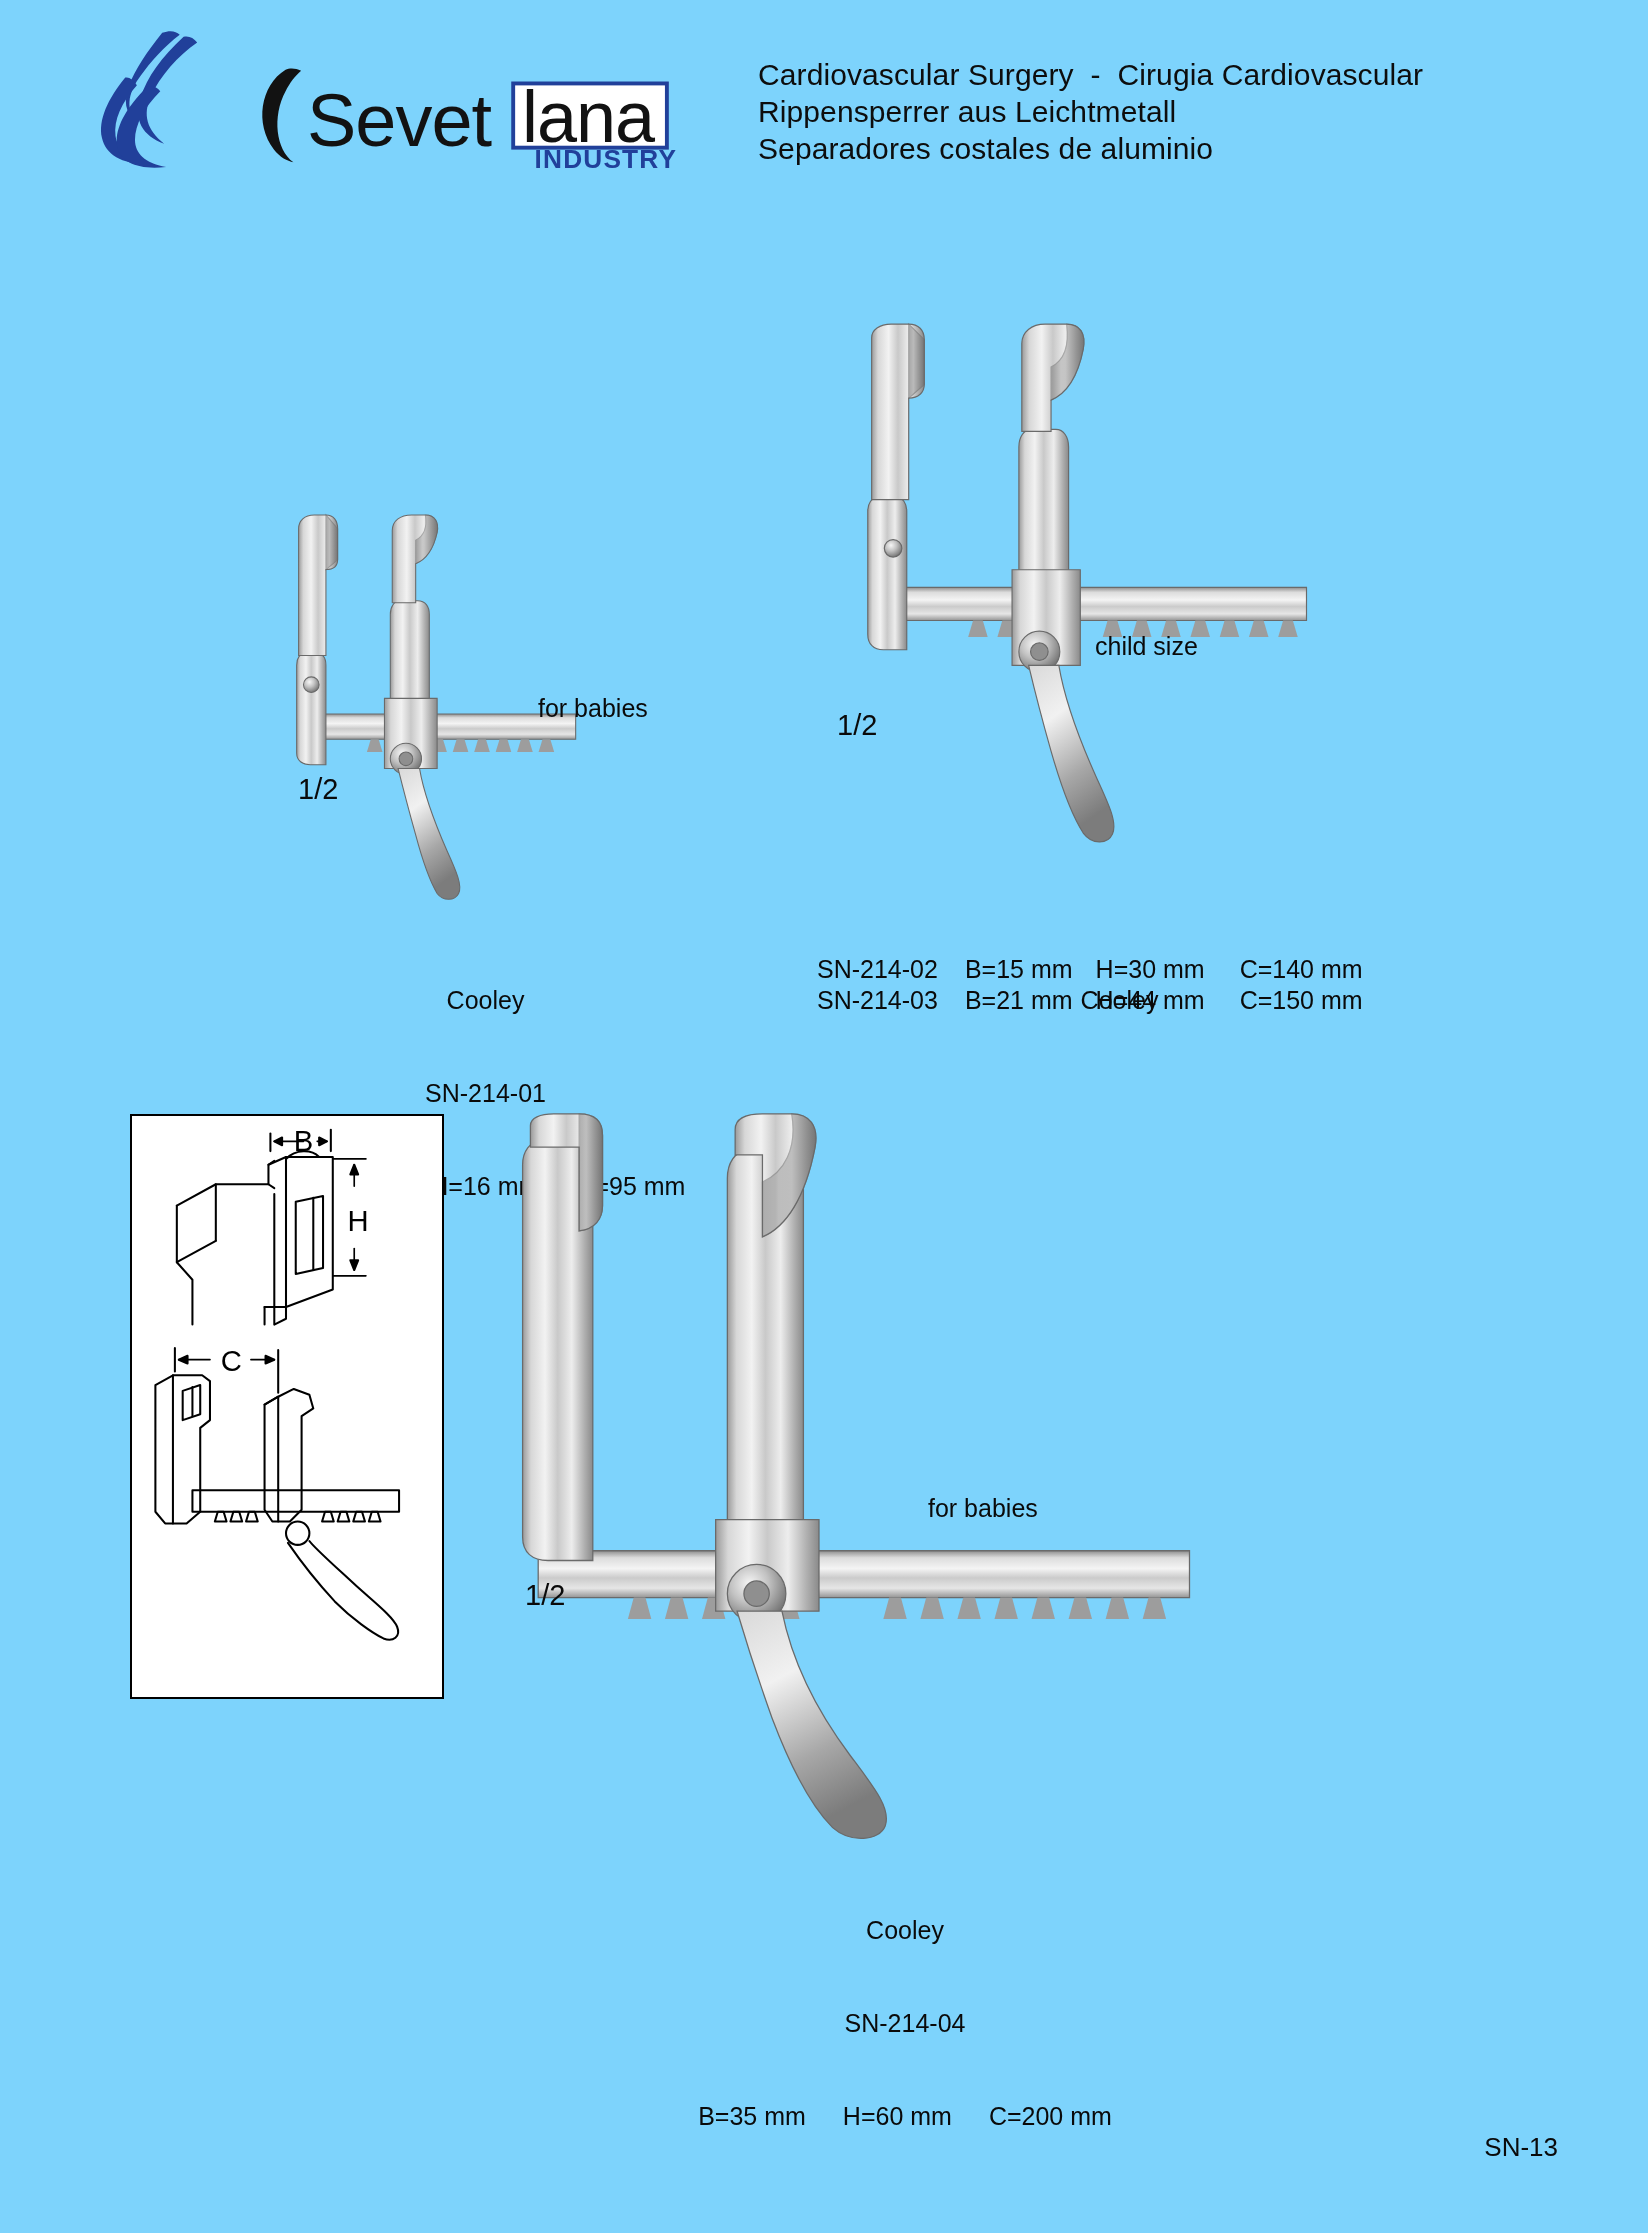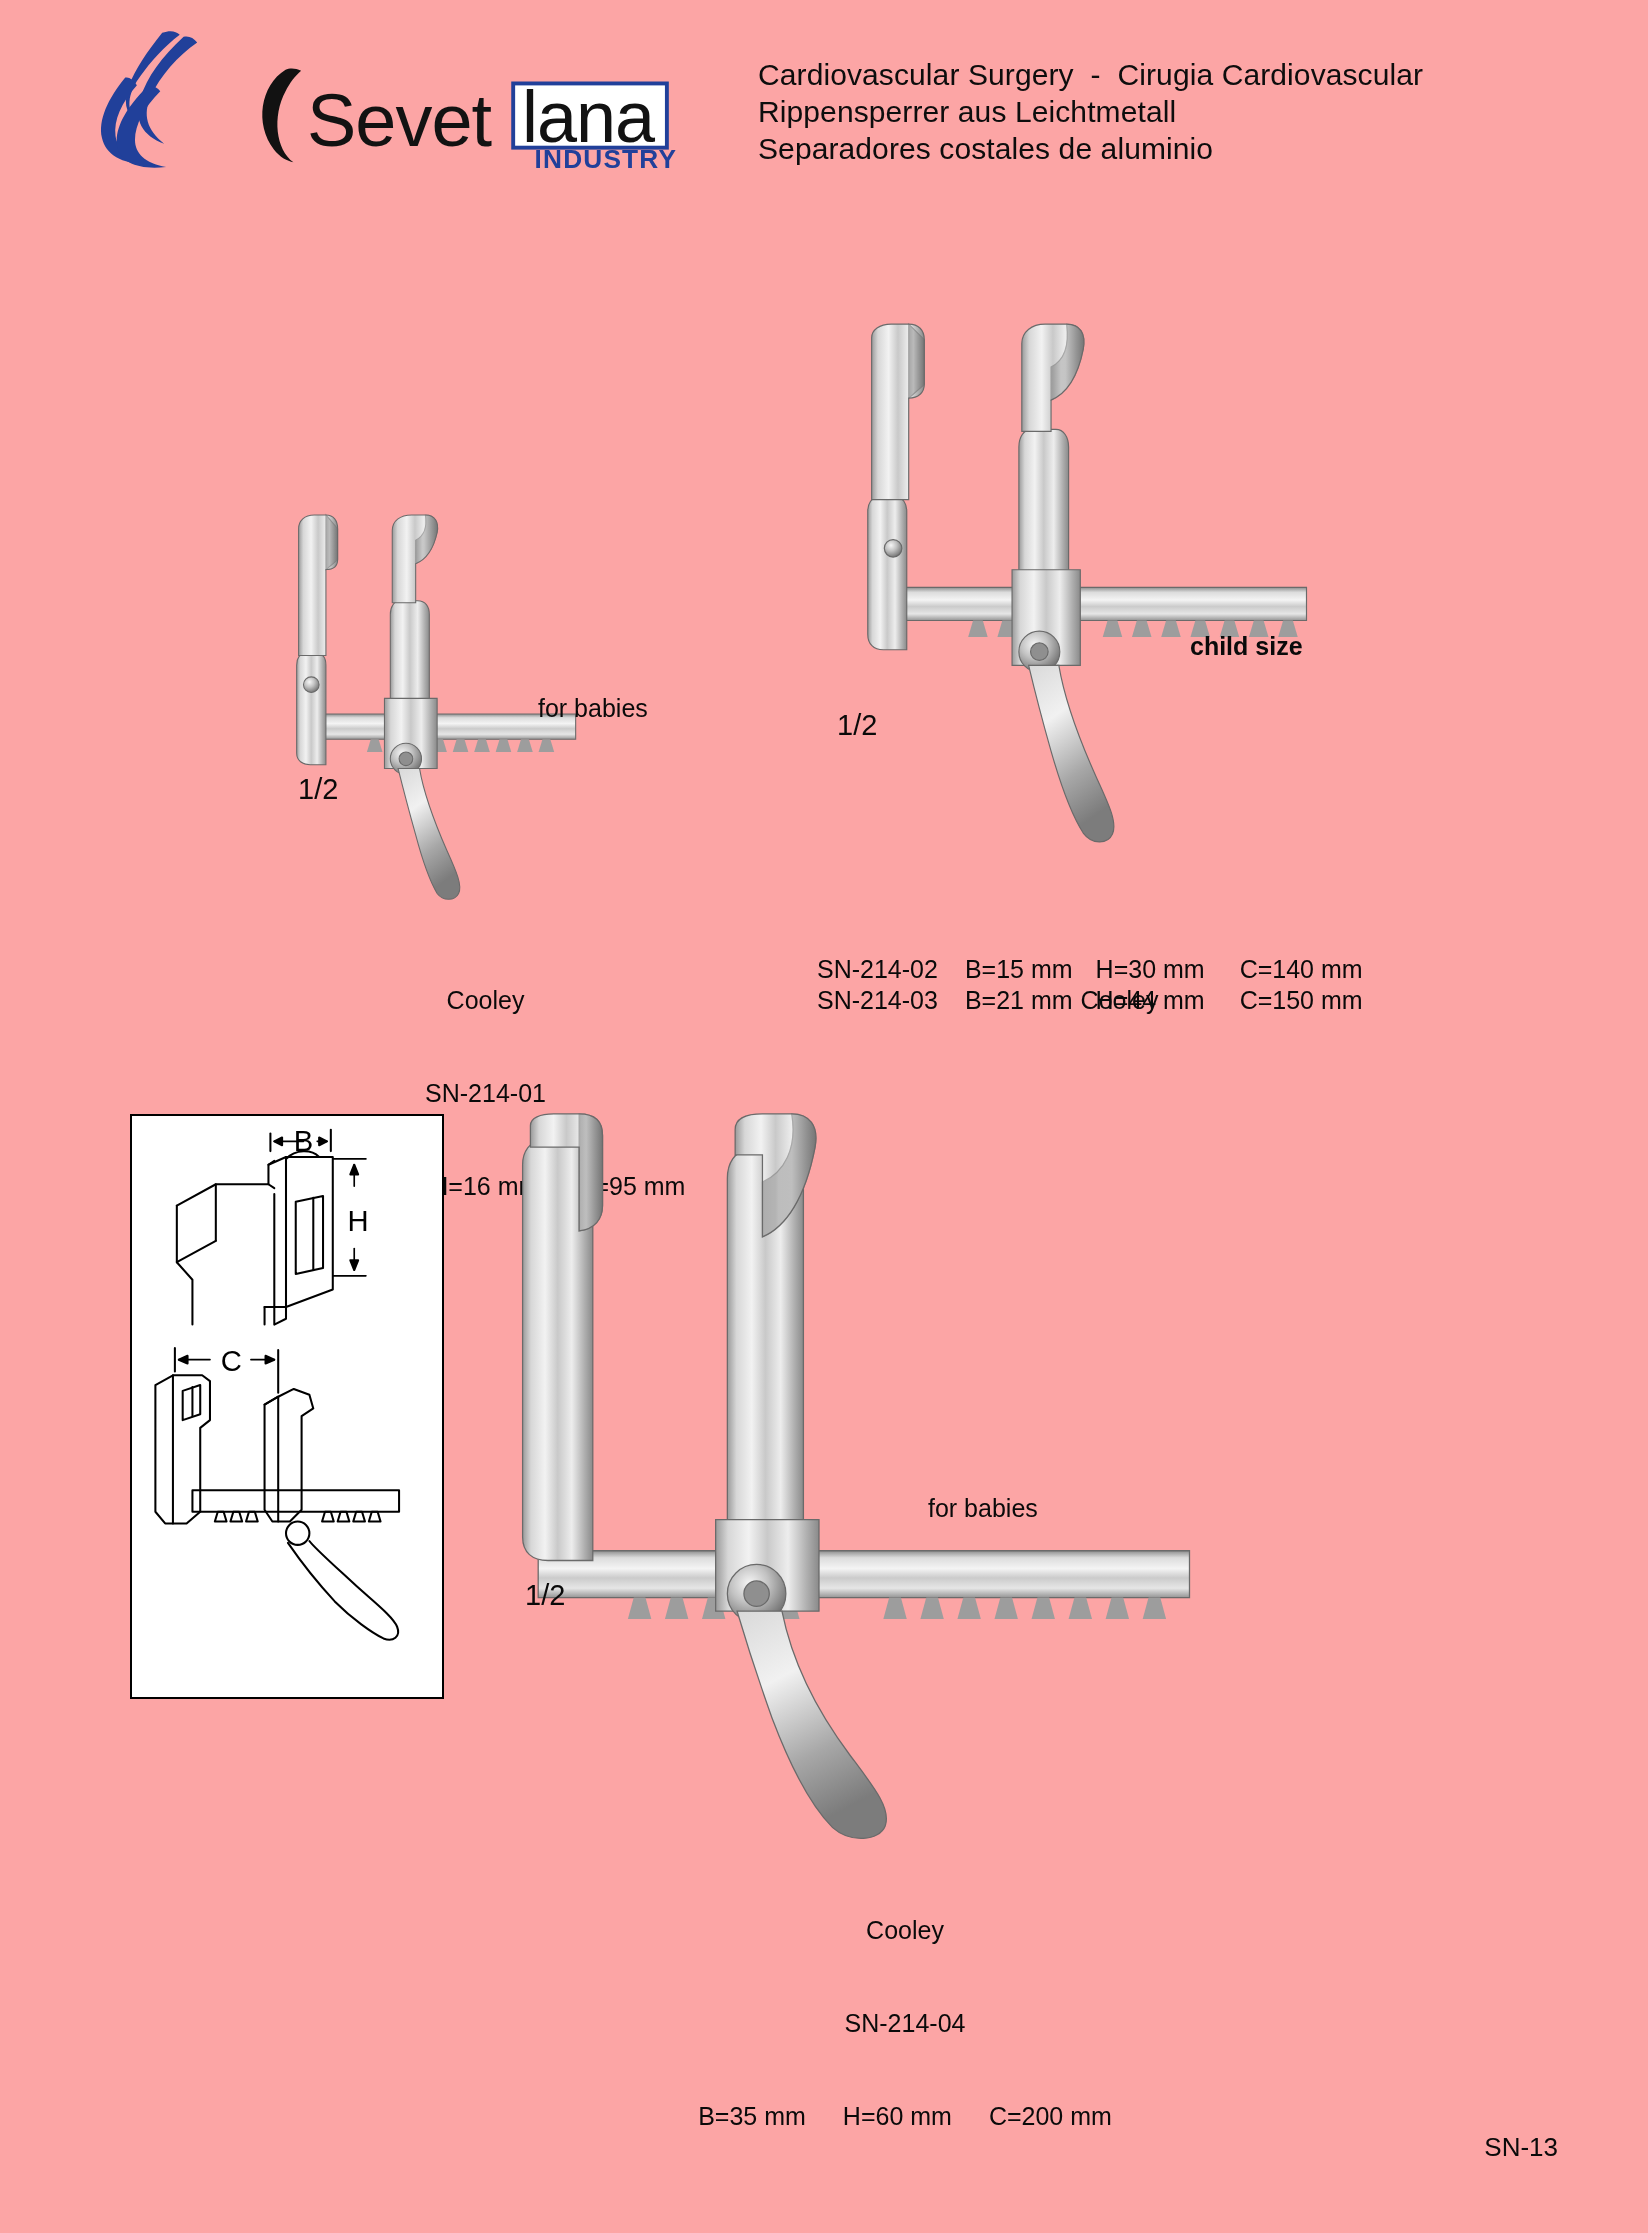--- a/index.html
+++ b/index.html
@@ -8,21 +8,21 @@
     background: #ffffff;
   }
   body {
     font-family: "Liberation Sans", sans-serif;
     color: #000000;
   }
   #page {
     position: relative;
     width: 1648px;
     height: 2233px;
-    background: #fca5a5;
+    background: #7dd3fc;
     overflow: hidden;
   }
 
   
   #header {
     position: absolute;
     left: 0; top: 0;
     width: 1648px;
     height: 224px;
   }
@@ -299,21 +299,21 @@
         <circle cx="186" cy="338" r="21" fill="url(#knob)"></circle>
         <circle cx="186" cy="338" r="9" fill="#8f8f8f" stroke="#6a6a6a"></circle>
 
         <path d="M175 352 C 175 352, 185 394, 198 440 C 210 482, 222 510, 231 524
                  C 240 536, 256 536, 261 525 C 266 514, 258 496, 245 468
                  C 226 426, 212 388, 206 352 Z" fill="url(#handleG)"></path>
       </g>
     </svg>
   </div>
 
-  <div class="note-label" style="left:1190px; top:632px;font-weight:bold;">child size</div>
+  <div class="note-label" style="left:1095px; top:632px;">child size</div>
   <div class="scale-label" style="left:837px; top:712px;">1/2</div>
 
   <div class="caption-block" style="left:817px; top:923px; width:605px;">
     <div>Cooley</div>
   </div>
 
   <div style="position:absolute; left:817px; top:954px;">
     <table class="spec-table">
       <tbody>
         <tr>

